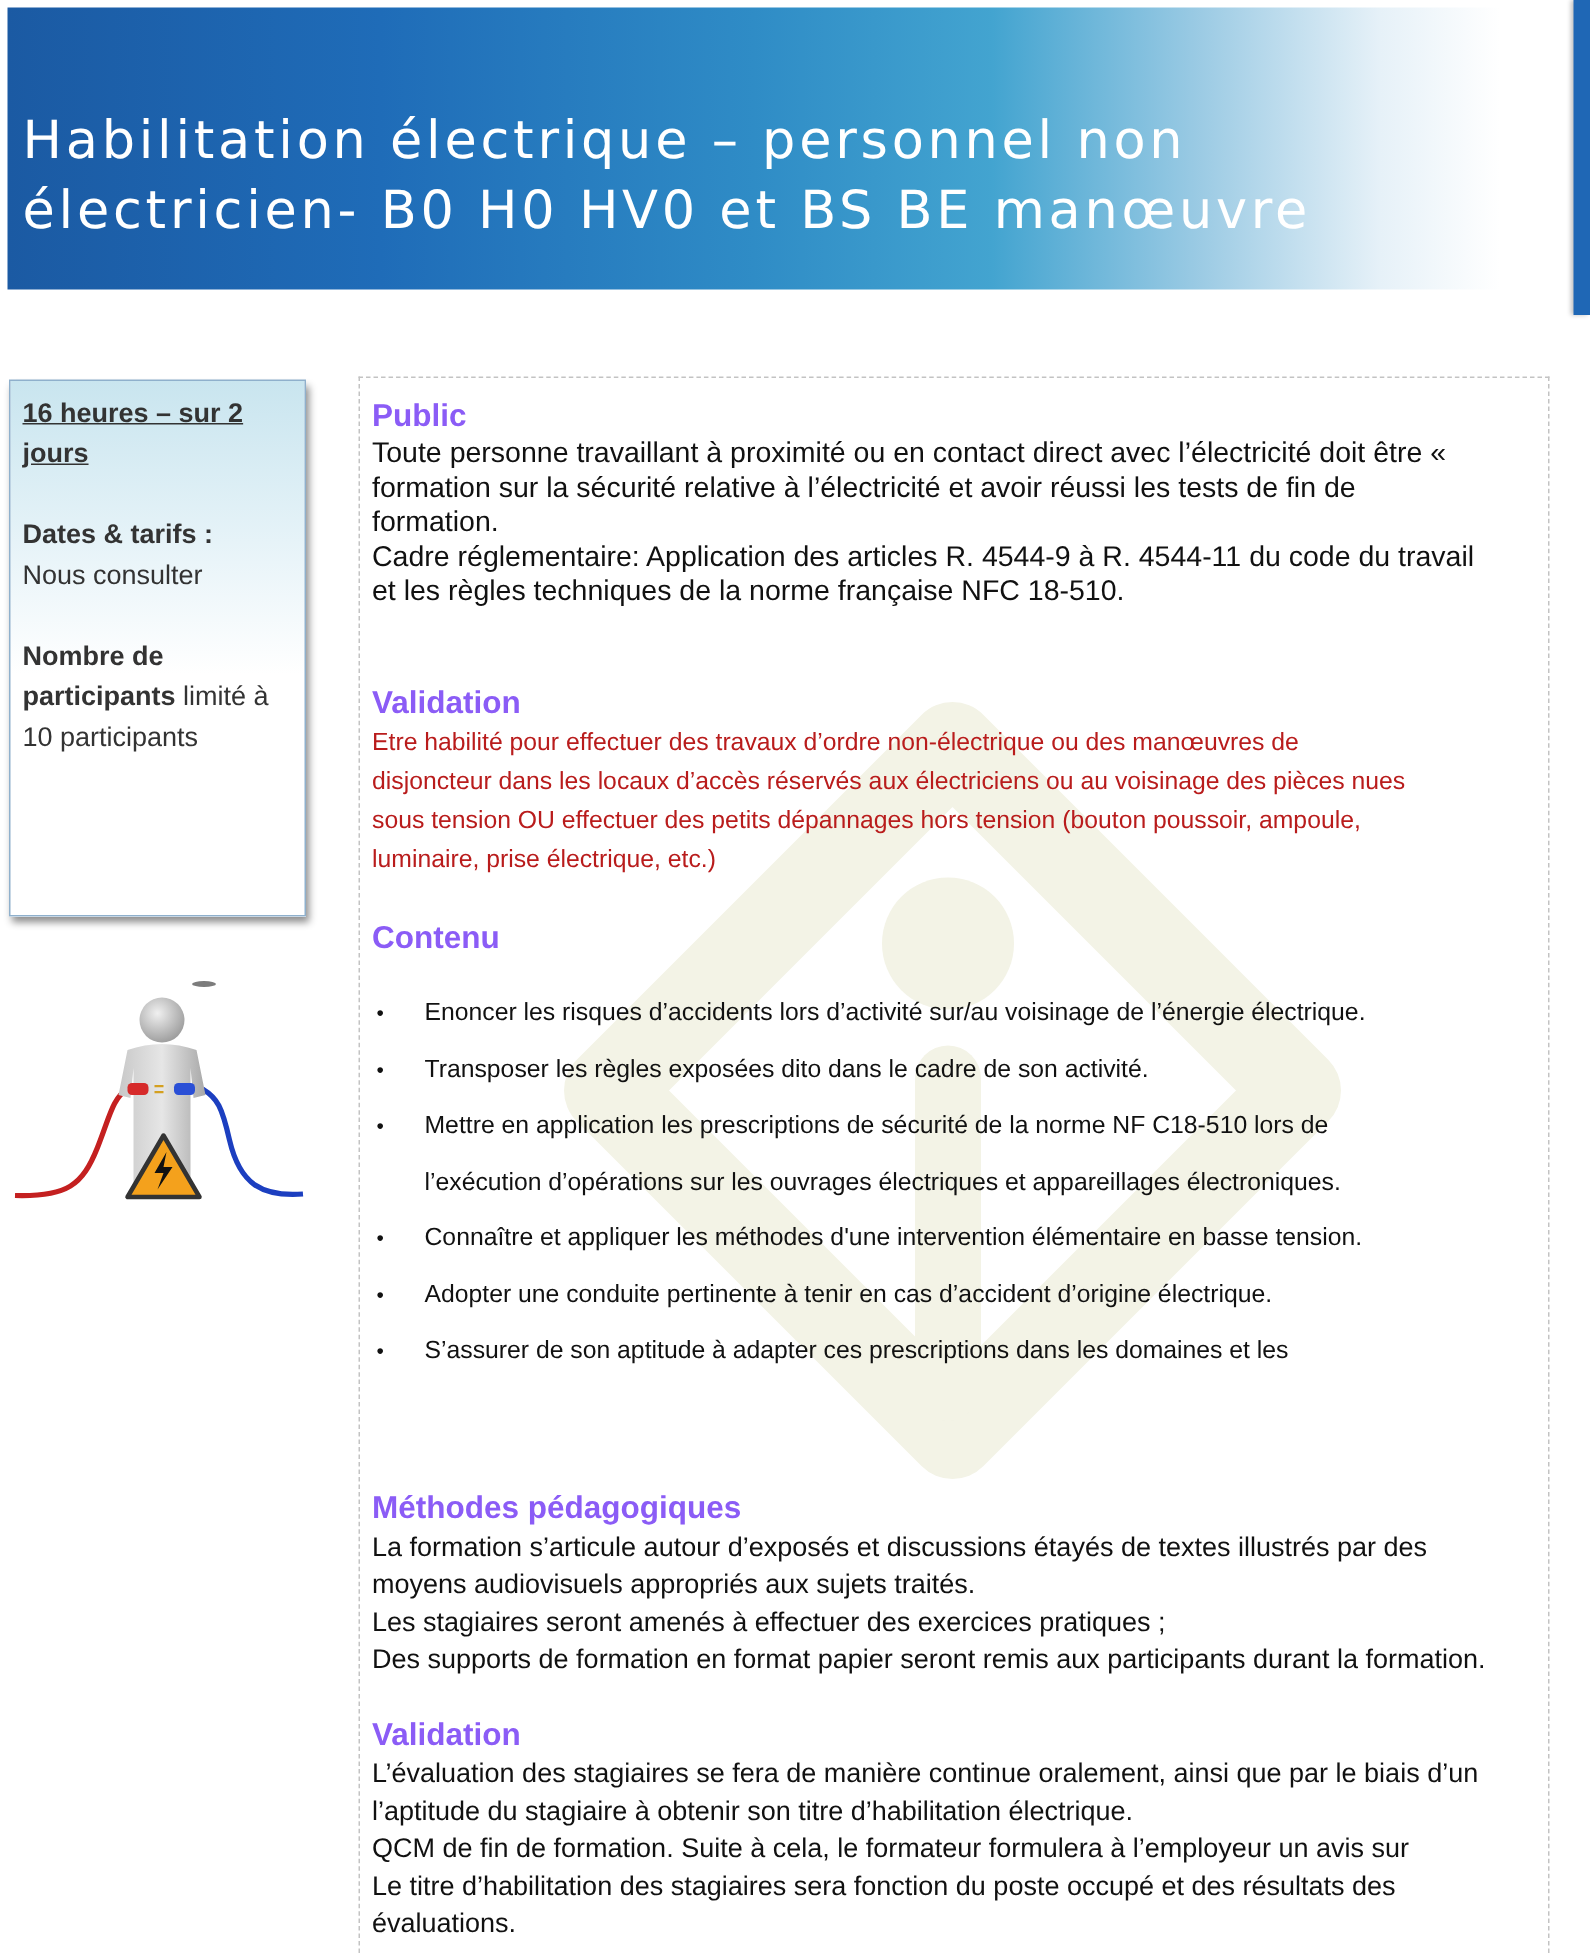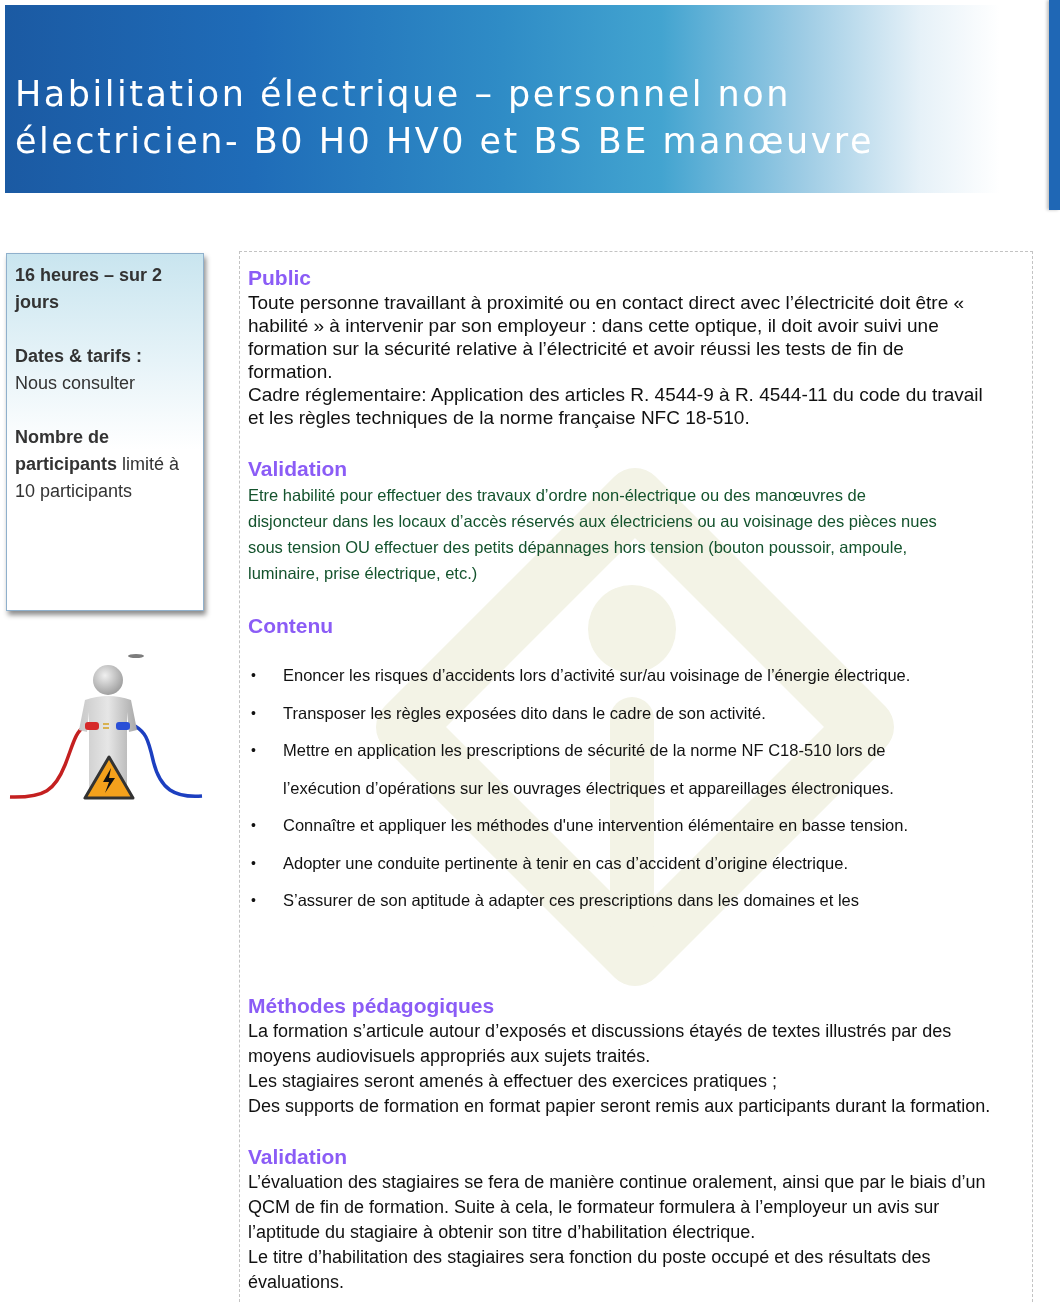--- a/index.html
+++ b/index.html
@@ -37,38 +37,38 @@
     position: absolute; left: 239px; top: 251px; width: 792px; height: 1070px;
     border: 1px dashed #c3c3c3; border-bottom: none;
   }
   .watermark { position: absolute; left: 130px; top: 215px; width: 530px; height: 520px; }
   .section { position: absolute; left: 8px; width: 780px; }
   h2 {
     margin: 0; font-family: "Liberation Sans", sans-serif; font-weight: bold;
     font-size: 21px; line-height: 26px; color: #8b5cf6;
   }
   .body-helv { font-family: "Liberation Sans", sans-serif; font-size: 19px; line-height: 23px; color: #111; margin: 0; }
-  .body-cal { font-family: "Liberation Sans", sans-serif; font-size: 16.5px; line-height: 26px; color: #14532d; margin: 0; }
+  .body-cal { font-family: "Liberation Sans", sans-serif; font-size: 16.5px; line-height: 26px; color: #b91c1c; margin: 0; }
   .body-cal2 { font-family: "Liberation Sans", sans-serif; font-size: 18px; line-height: 25px; color: #111; margin: 0; }
   ul.bullets { list-style: none; margin: 0; padding: 0; }
   ul.bullets li { position: relative; padding-left: 35px; font-size: 16.5px; line-height: 37.5px; color: #111; }
   ul.bullets li .dot { position: absolute; left: 3px; top: 0; font-size: 14px; }
 </style>
 </head>
 <body>
 
 <div class="banner">
   <h1 class="banner-title">Habilitation électrique – personnel non
 électricien- B0 H0 HV0 et BS BE manœuvre</h1>
 </div>
 <div class="edge-strip"></div>
 
 <div class="info-box">
   <div class="info-inner">
-    <p><b style="display:inline-block;width:150px;">16 heures – sur 2 jours</b></p>
+    <p><b style="display:inline-block;width:150px;text-decoration:underline;">16 heures – sur 2 jours</b></p>
     <p>
       <b>Dates &amp; tarifs :</b><br>
       <span>Nous consulter</span>
     </p>
     <p>
       <b>Nombre de</b><br>
       <b>participants</b><span> limité à 10 participants</span>
     </p>
   </div>
 </div>
@@ -107,21 +107,20 @@
     </g>
     <g fill="#f3f3e6">
       <circle cx="262" cy="162" r="44"></circle>
       <rect x="240" y="230" width="44" height="250" rx="22"></rect>
     </g>
   </svg>
 
   <div class="section" style="top:13px;">
     <h2>Public</h2>
     <p class="body-helv">Toute personne travaillant à proximité ou en contact direct avec l’électricité doit être «</p>
-    <p class="body-helv">habilité » à intervenir par son employeur : dans cette optique, il doit avoir suivi une</p>
     <p class="body-helv">formation sur la sécurité relative à l’électricité et avoir réussi les tests de fin de</p>
     <p class="body-helv">formation.</p>
     <p class="body-helv">Cadre réglementaire: Application des articles R. 4544-9 à R. 4544-11 du code du travail</p>
     <p class="body-helv">et  les règles techniques de la norme française NFC 18-510.</p>
   </div>
 
   <div class="section" style="top:204px;">
     <h2>Validation</h2>
     <p class="body-cal">Etre habilité pour effectuer des travaux d’ordre non-électrique ou des manœuvres de</p>
     <p class="body-cal">disjoncteur dans les locaux d’accès réservés aux électriciens ou au voisinage des pièces nues</p>
@@ -146,18 +145,18 @@
     <h2>Méthodes pédagogiques</h2>
     <p class="body-cal2">La formation s’articule autour d’exposés et discussions étayés de textes illustrés par des</p>
     <p class="body-cal2">moyens audiovisuels appropriés aux sujets traités.</p>
     <p class="body-cal2">Les stagiaires seront amenés à effectuer des exercices pratiques ;</p>
     <p class="body-cal2">Des supports de formation en format papier seront remis aux participants durant la formation.</p>
   </div>
 
   <div class="section" style="top:892px;">
     <h2>Validation</h2>
     <p class="body-cal2">L’évaluation des stagiaires se fera de manière continue oralement, ainsi que par le biais d’un</p>
+    <p class="body-cal2">l’aptitude du stagiaire à obtenir son titre d’habilitation électrique.</p>
     <p class="body-cal2">QCM de fin de formation. Suite à cela, le formateur formulera à l’employeur un avis sur</p>
-    <p class="body-cal2">l’aptitude du stagiaire à obtenir son titre d’habilitation électrique.</p>
     <p class="body-cal2">Le titre d’habilitation des stagiaires sera fonction du poste occupé et des résultats des</p>
     <p class="body-cal2">évaluations.</p>
   </div>
 </div>
 
 </body></html>

